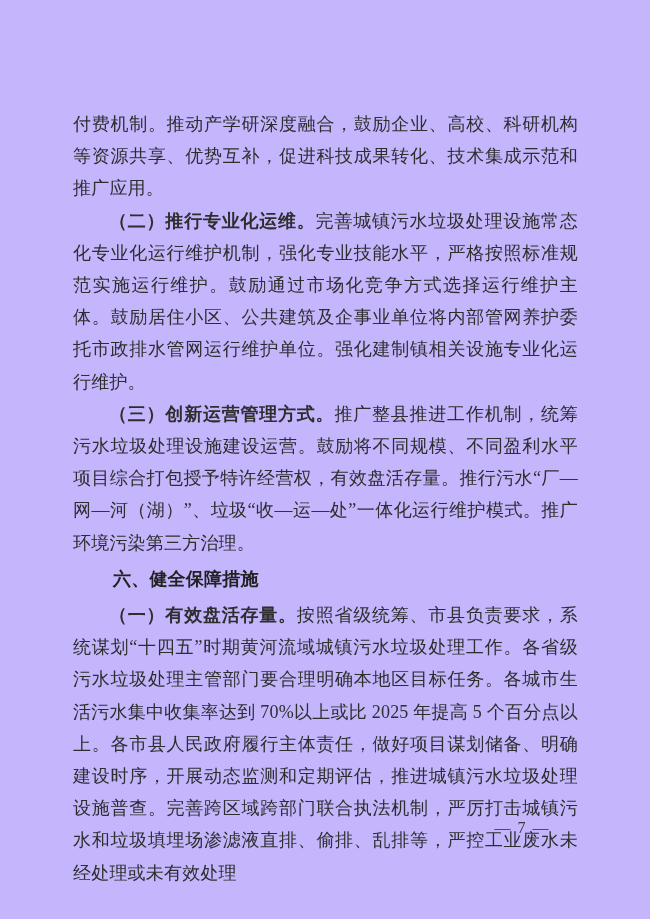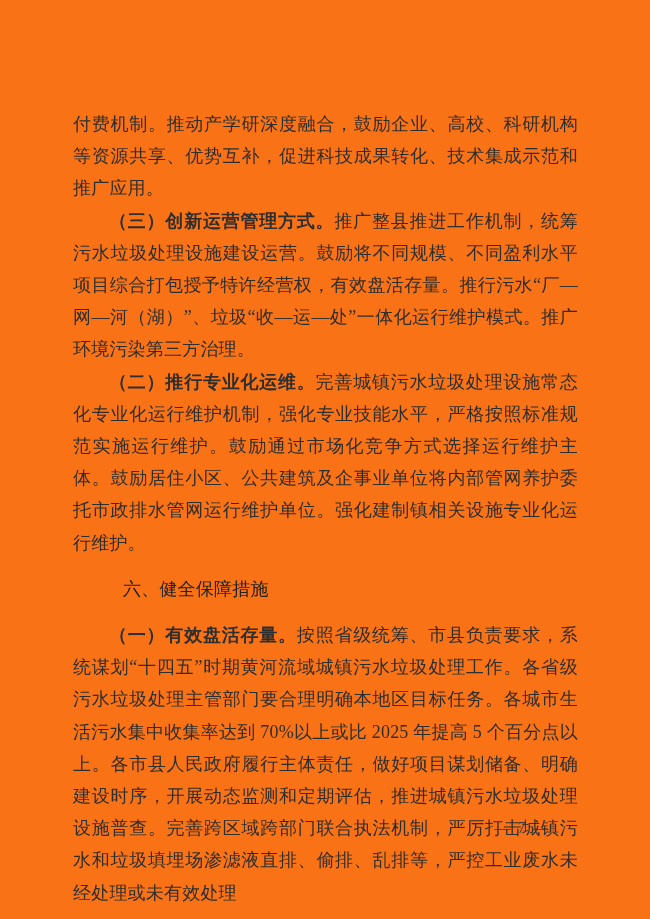--- a/index.html
+++ b/index.html
@@ -4,21 +4,21 @@
 <style>
   html, body {
     margin: 0;
     padding: 0;
     background: #ffffff;
   }
   .page {
     position: relative;
     width: 650px;
     height: 919px;
-    background: #f97316;
+    background: #c4b5fd;
     overflow: hidden;
     font-family: "Liberation Serif", "DejaVu Serif", serif;
     color: #2e2e2e;
   }
   .content {
     position: absolute;
     left: 73px;
     top: 108px;
     width: 505px;
     font-size: 18px;
@@ -31,25 +31,25 @@
     padding: 0;
     text-indent: 2em;
   }
   .para.continued {
     text-indent: 0;
   }
   .lead {
     font-weight: bold;
   }
   .heading {
-    margin: 14px;
+    margin: 4px;
     padding: 0;
     text-indent: 2em;
     font-size: 18px;
-    font-weight: normal;
+    font-weight: bold;
     line-height: 32.2px;
     font-family: "Liberation Sans", "DejaVu Sans", sans-serif;
     color: #222222;
   }
   .page-number {
     position: absolute;
     top: 819px;
     right: 100px;
     font-size: 16px;
     letter-spacing: 1.5px;
@@ -58,23 +58,23 @@
   }
 </style>
 </head>
 <body>
 
 <div class="page">
   <main class="content">
 
     <p class="para continued">付费机制。推动产学研深度融合，鼓励企业、高校、科研机构等资源共享、优势互补，促进科技成果转化、技术集成示范和推广应用。</p>
 
+    <p class="para"><span class="lead">（二）推行专业化运维。</span><span>完善城镇污水垃圾处理设施常态化专业化运行维护机制，强化专业技能水平，严格按照标准规范实施运行维护。鼓励通过市场化竞争方式选择运行维护主体。鼓励居住小区、公共建筑及企事业单位将内部管网养护委托市政排水管网运行维护单位。强化建制镇相关设施专业化运行维护。</span></p>
+
     <p class="para"><span class="lead">（三）创新运营管理方式。</span><span>推广整县推进工作机制，统筹污水垃圾处理设施建设运营。鼓励将不同规模、不同盈利水平项目综合打包授予特许经营权，有效盘活存量。推行污水“厂—网—河（湖）”、垃圾“收—运—处”一体化运行维护模式。推广环境污染第三方治理。</span></p>
-
-    <p class="para"><span class="lead">（二）推行专业化运维。</span><span>完善城镇污水垃圾处理设施常态化专业化运行维护机制，强化专业技能水平，严格按照标准规范实施运行维护。鼓励通过市场化竞争方式选择运行维护主体。鼓励居住小区、公共建筑及企事业单位将内部管网养护委托市政排水管网运行维护单位。强化建制镇相关设施专业化运行维护。</span></p>
 
     <h2 class="heading">六、健全保障措施</h2>
 
     <p class="para"><span class="lead">（一）有效盘活存量。</span><span>按照省级统筹、市县负责要求，系统谋划“十四五”时期黄河流域城镇污水垃圾处理工作。各省级污水垃圾处理主管部门要合理明确本地区目标任务。各城市生活污水集中收集率达到 70%以上或比 2025 年提高 5 个百分点以上。各市县人民政府履行主体责任，做好项目谋划储备、明确建设时序，开展动态监测和定期评估，推进城镇污水垃圾处理设施普查。完善跨区域跨部门联合执法机制，严厉打击城镇污水和垃圾填埋场渗滤液直排、偷排、乱排等，严控工业废水未经处理或未有效处理</span></p>
 
   </main>
 
   <div class="page-number">— 7 —</div>
 </div>
 

